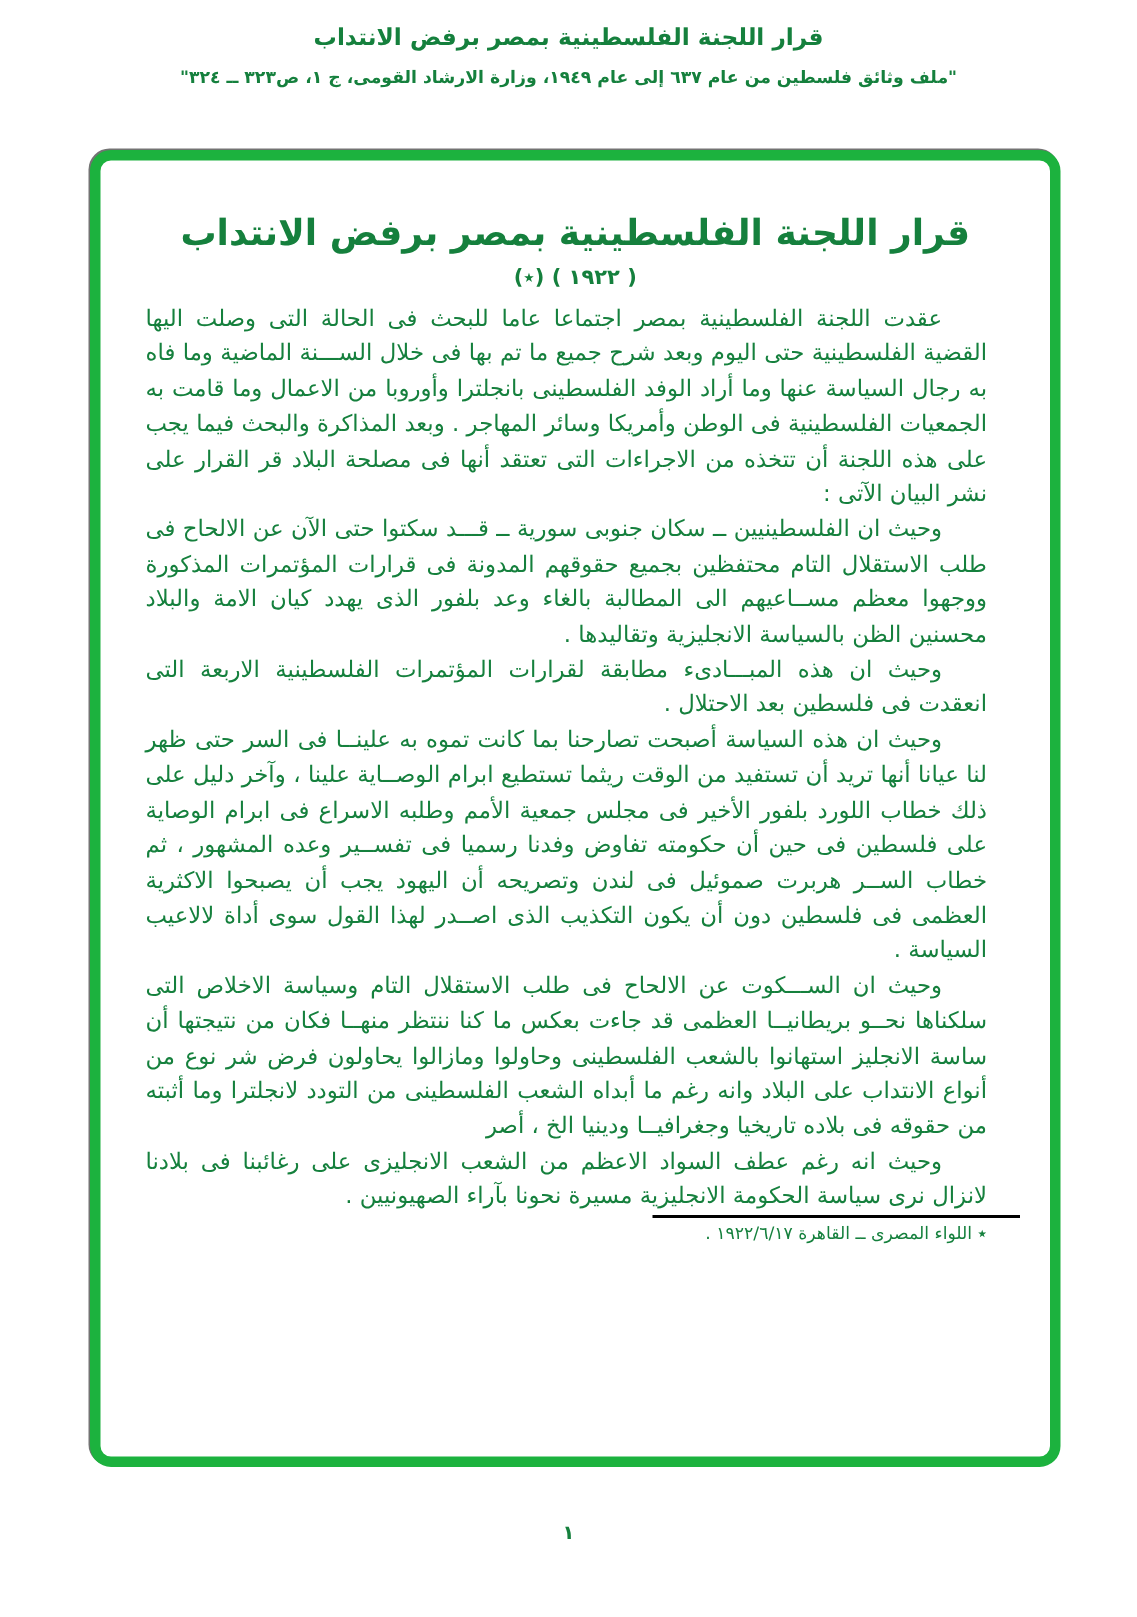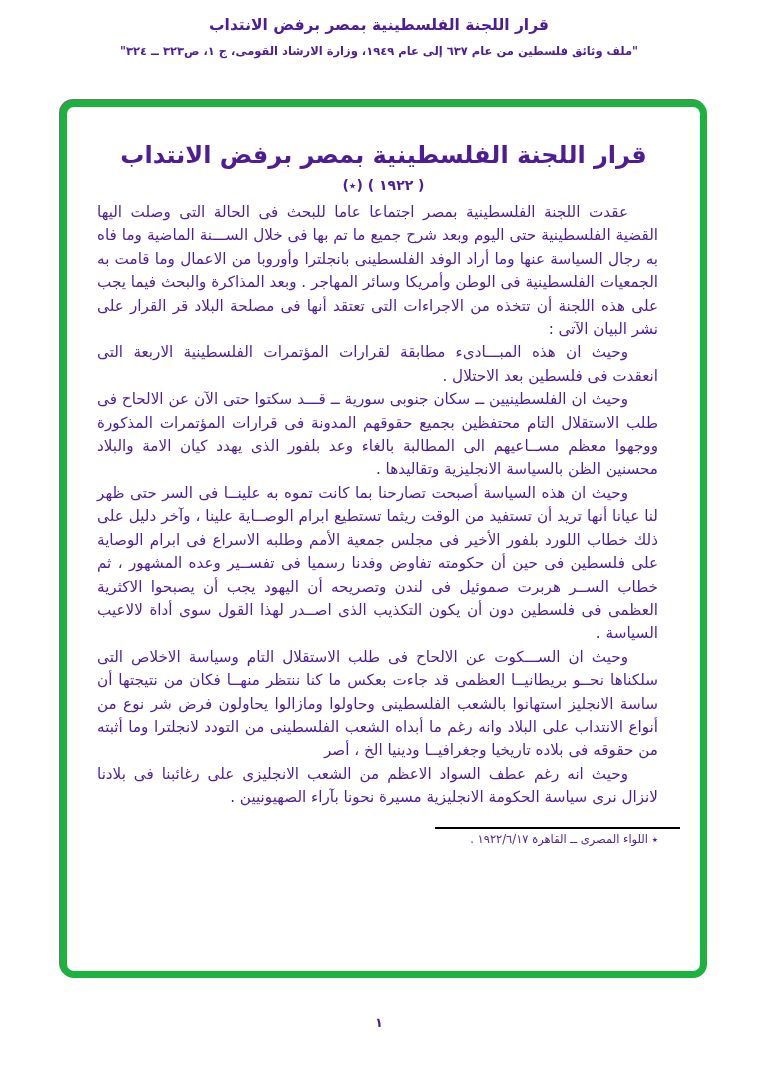--- a/index.html
+++ b/index.html
@@ -6,21 +6,21 @@
     margin: 0;
     padding: 0;
     background: #ffffff;
     font-family: "DejaVu Sans", sans-serif;
   }
   .page {
     position: relative;
     width: 758px;
     height: 1078px;
     background: #ffffff;
-    color: #4c1d95;
+    color: #15803d;
     overflow: hidden;
   }
   .top-header {
     position: absolute;
     top: 16px;
     left: 0;
     width: 758px;
     text-align: center;
     direction: rtl;
   }
@@ -69,21 +69,21 @@
     padding: 0 42px 0 30px;
     text-align: justify;
     font-size: 15.2px;
     line-height: 23.4px;
   }
   .doc-body p {
     margin: 0;
     text-indent: 30px;
   }
   .footnote {
-    margin-top: 17px;
+    margin-top: 0;
     padding: 0 20px 0 30px;
   }
   .footnote-rule {
     width: 245px;
     border: 0;
     border-top: 2px solid #000;
     margin: 0 0 3px auto; 
   }
   .footnote-text {
     font-size: 11.5px;
@@ -115,23 +115,23 @@
 
       <div class="doc-title">قرار اللجنة الفلسطينية بمصر برفض الانتداب</div>
 
       <div class="doc-year">( ١٩٢٢ ) (٭)</div>
 
       <div class="doc-body">
 
           <p>عقدت اللجنة الفلسطينية بمصر اجتماعا عاما للبحث فى الحالة التى وصلت اليها القضية الفلسطينية حتى اليوم وبعد شرح جميع ما تم بها فى خلال الســـنة الماضية وما فاه به رجال السياسة عنها وما أراد الوفد الفلسطينى بانجلترا وأوروبا من الاعمال وما قامت به الجمعيات الفلسطينية فى الوطن وأمريكا وسائر المهاجر . وبعد المذاكرة والبحث فيما يجب على هذه اللجنة أن تتخذه من الاجراءات التى تعتقد أنها فى مصلحة البلاد قر القرار على نشر البيان الآتى :</p>
 
 
+          <p>وحيث ان الفلسطينيين ــ سكان جنوبى سورية ــ قـــد سكتوا حتى الآن عن الالحاح فى طلب الاستقلال التام محتفظين بجميع حقوقهم المدونة فى قرارات المؤتمرات المذكورة ووجهوا معظم مســاعيهم الى المطالبة بالغاء وعد بلفور الذى يهدد كيان الامة والبلاد محسنين الظن بالسياسة الانجليزية وتقاليدها .</p>
+
           <p>وحيث ان هذه المبـــادىء مطابقة لقرارات المؤتمرات الفلسطينية الاربعة التى انعقدت فى فلسطين بعد الاحتلال .</p>
-
-          <p>وحيث ان الفلسطينيين ــ سكان جنوبى سورية ــ قـــد سكتوا حتى الآن عن الالحاح فى طلب الاستقلال التام محتفظين بجميع حقوقهم المدونة فى قرارات المؤتمرات المذكورة ووجهوا معظم مســاعيهم الى المطالبة بالغاء وعد بلفور الذى يهدد كيان الامة والبلاد محسنين الظن بالسياسة الانجليزية وتقاليدها .</p>
 
           <p>وحيث ان هذه السياسة أصبحت تصارحنا بما كانت تموه به علينــا فى السر حتى ظهر لنا عيانا أنها تريد أن تستفيد من الوقت ريثما تستطيع ابرام الوصــاية علينا ، وآخر دليل على ذلك خطاب اللورد بلفور الأخير فى مجلس جمعية الأمم وطلبه الاسراع فى ابرام الوصاية على فلسطين فى حين أن حكومته تفاوض وفدنا رسميا فى تفســير وعده المشهور ، ثم خطاب الســر هربرت صموئيل فى لندن وتصريحه أن اليهود يجب أن يصبحوا الاكثرية العظمى فى فلسطين دون أن يكون التكذيب الذى اصــدر لهذا القول سوى أداة لالاعيب السياسة .</p>
 
           <p>وحيث ان الســـكوت عن الالحاح فى طلب الاستقلال التام وسياسة الاخلاص التى سلكناها نحــو بريطانيــا العظمى قد جاءت بعكس ما كنا ننتظر منهــا فكان من نتيجتها أن ساسة الانجليز استهانوا بالشعب الفلسطينى وحاولوا ومازالوا يحاولون فرض شر نوع من أنواع الانتداب على البلاد وانه رغم ما أبداه الشعب الفلسطينى من التودد لانجلترا وما أثبته من حقوقه فى بلاده تاريخيا وجغرافيــا ودينيا الخ ، أصر</p>
 
           <p>وحيث انه رغم عطف السواد الاعظم من الشعب الانجليزى على رغائبنا فى بلادنا لانزال نرى سياسة الحكومة الانجليزية مسيرة نحونا بآراء الصهيونيين .</p>
         </div>
 
       <div class="footnote">
         <hr class="footnote-rule">

